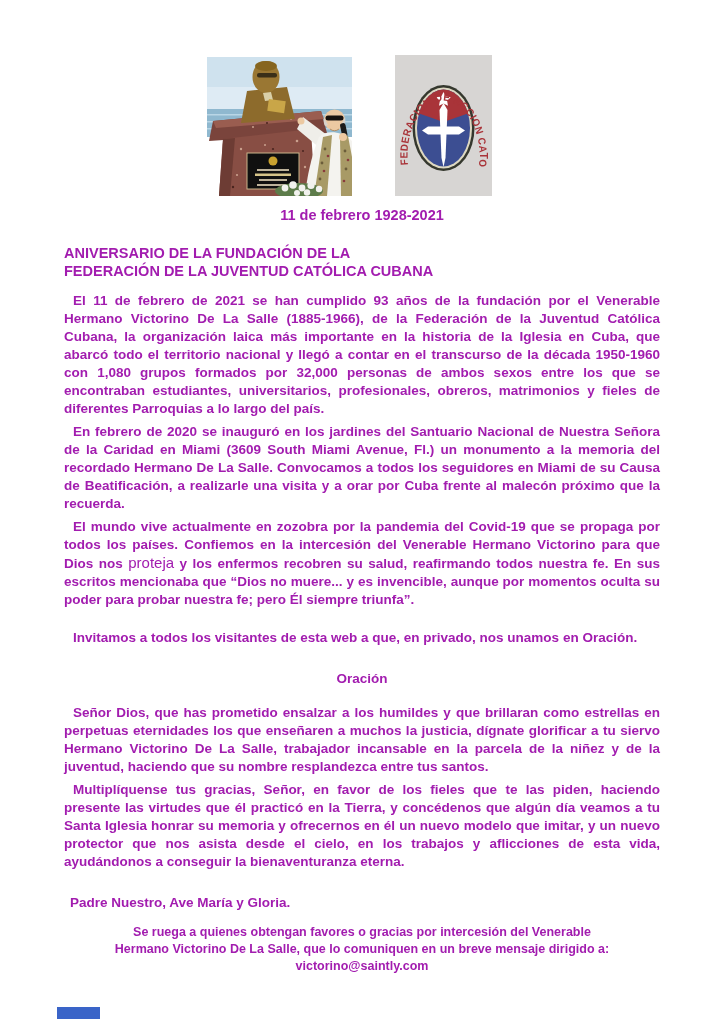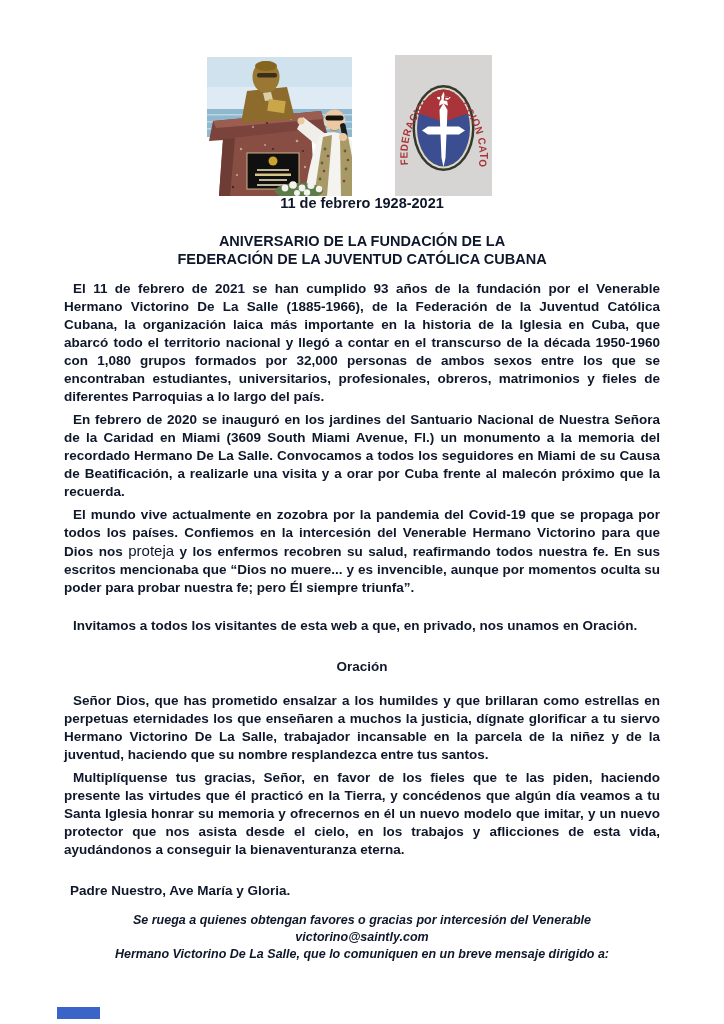--- a/index.html
+++ b/index.html
@@ -6,33 +6,33 @@
   .page {
     position:relative; width:724px; height:1024px; overflow:hidden;
     background:#ffffff; color:#212121;
     font-family:"Liberation Sans", sans-serif;
   }
   .images-row { position:absolute; top:0; left:0; width:724px; height:200px; }
   .photo   { position:absolute; left:207px; top:57px;  width:145px; height:139px; }
   .logo    { position:absolute; left:395px; top:55px;  width:97px;  height:141px; }
 
   .content {
-    position:absolute; top:188px; left:64px; width:596px;
-    font-size:13.5px; font-weight:bold; line-height:18px; color:#0f172a;
+    position:absolute; top:200px; left:64px; width:596px;
+    font-size:13.5px; font-weight:bold; line-height:18px; color:#a21caf;
   }
   .date-heading { text-align:center; font-size:14.5px; line-height:16px; margin:7px 0 0; font-weight:bold; }
-  .page-title   { text-align:center; font-size:14.5px; line-height:18px; margin:21px 0 8px; font-weight:bold; }
+  .page-title   { font-size:14.5px; line-height:18px; margin:21px 0 8px; font-weight:bold; }
   p.body  { text-align:justify; text-indent:9px; margin:5px 0 0; }
   p.first { margin-top:12px; }
   .regular-word { font-weight:400; font-size:15px; }
   .invite  { text-indent:9px; margin:20px 0 0; }
   .oracion { text-align:center; margin:23px 0 16px; }
   .p4 { margin-top:12px; }
   .padre { text-indent:6px; margin:23px 0 0; }
-  .footer-note { text-align:center; font-size:12.5px; line-height:17px; margin:12px 0 0; font-weight:bold;font-style:italic; }
+  .footer-note { text-align:center; font-size:12.5px; line-height:17px; margin:12px 0 0; font-weight:bold; }
   .blue-strip { position:absolute; left:57px; top:1007px; width:43px; height:12px; background:#3a64c8; }
 </style>
 </head>
 <body>
 
 <div class="page">
 
   <div class="images-row">
 
     <div class="photo">
@@ -170,19 +170,19 @@
     <div class="oracion">Oración</div>
 
     <p class="body p4">Señor Dios, que has prometido ensalzar a los humildes y que brillaran como estrellas en perpetuas eternidades los que enseñaren a muchos la justicia, dígnate glorificar a tu siervo Hermano Victorino De La Salle, trabajador incansable en la parcela de la niñez y de la juventud, haciendo que su nombre resplandezca entre tus santos.</p>
 
     <p class="body">Multiplíquense tus gracias, Señor, en favor de los fieles que te las piden, haciendo presente las virtudes que él practicó en la Tierra, y concédenos que algún día veamos a tu Santa Iglesia honrar su memoria y ofrecernos en él un nuevo modelo que imitar, y un nuevo protector que nos asista desde el cielo, en los trabajos y aflicciones de esta vida, ayudándonos a conseguir la bienaventuranza eterna.</p>
 
     <p class="padre">Padre Nuestro, Ave María y Gloria.</p>
 
     <div class="footer-note">
       <div>Se ruega a quienes obtengan favores o gracias por intercesión del Venerable</div>
+      <div>Hermano Victorino De La Salle, que lo comuniquen en un breve mensaje dirigido a:</div>
       <div>victorino@saintly.com</div>
-      <div>Hermano Victorino De La Salle, que lo comuniquen en un breve mensaje dirigido a:</div>
     </div>
   </div>
 
   <div class="blue-strip"></div>
 </div>
 
 </body></html>

